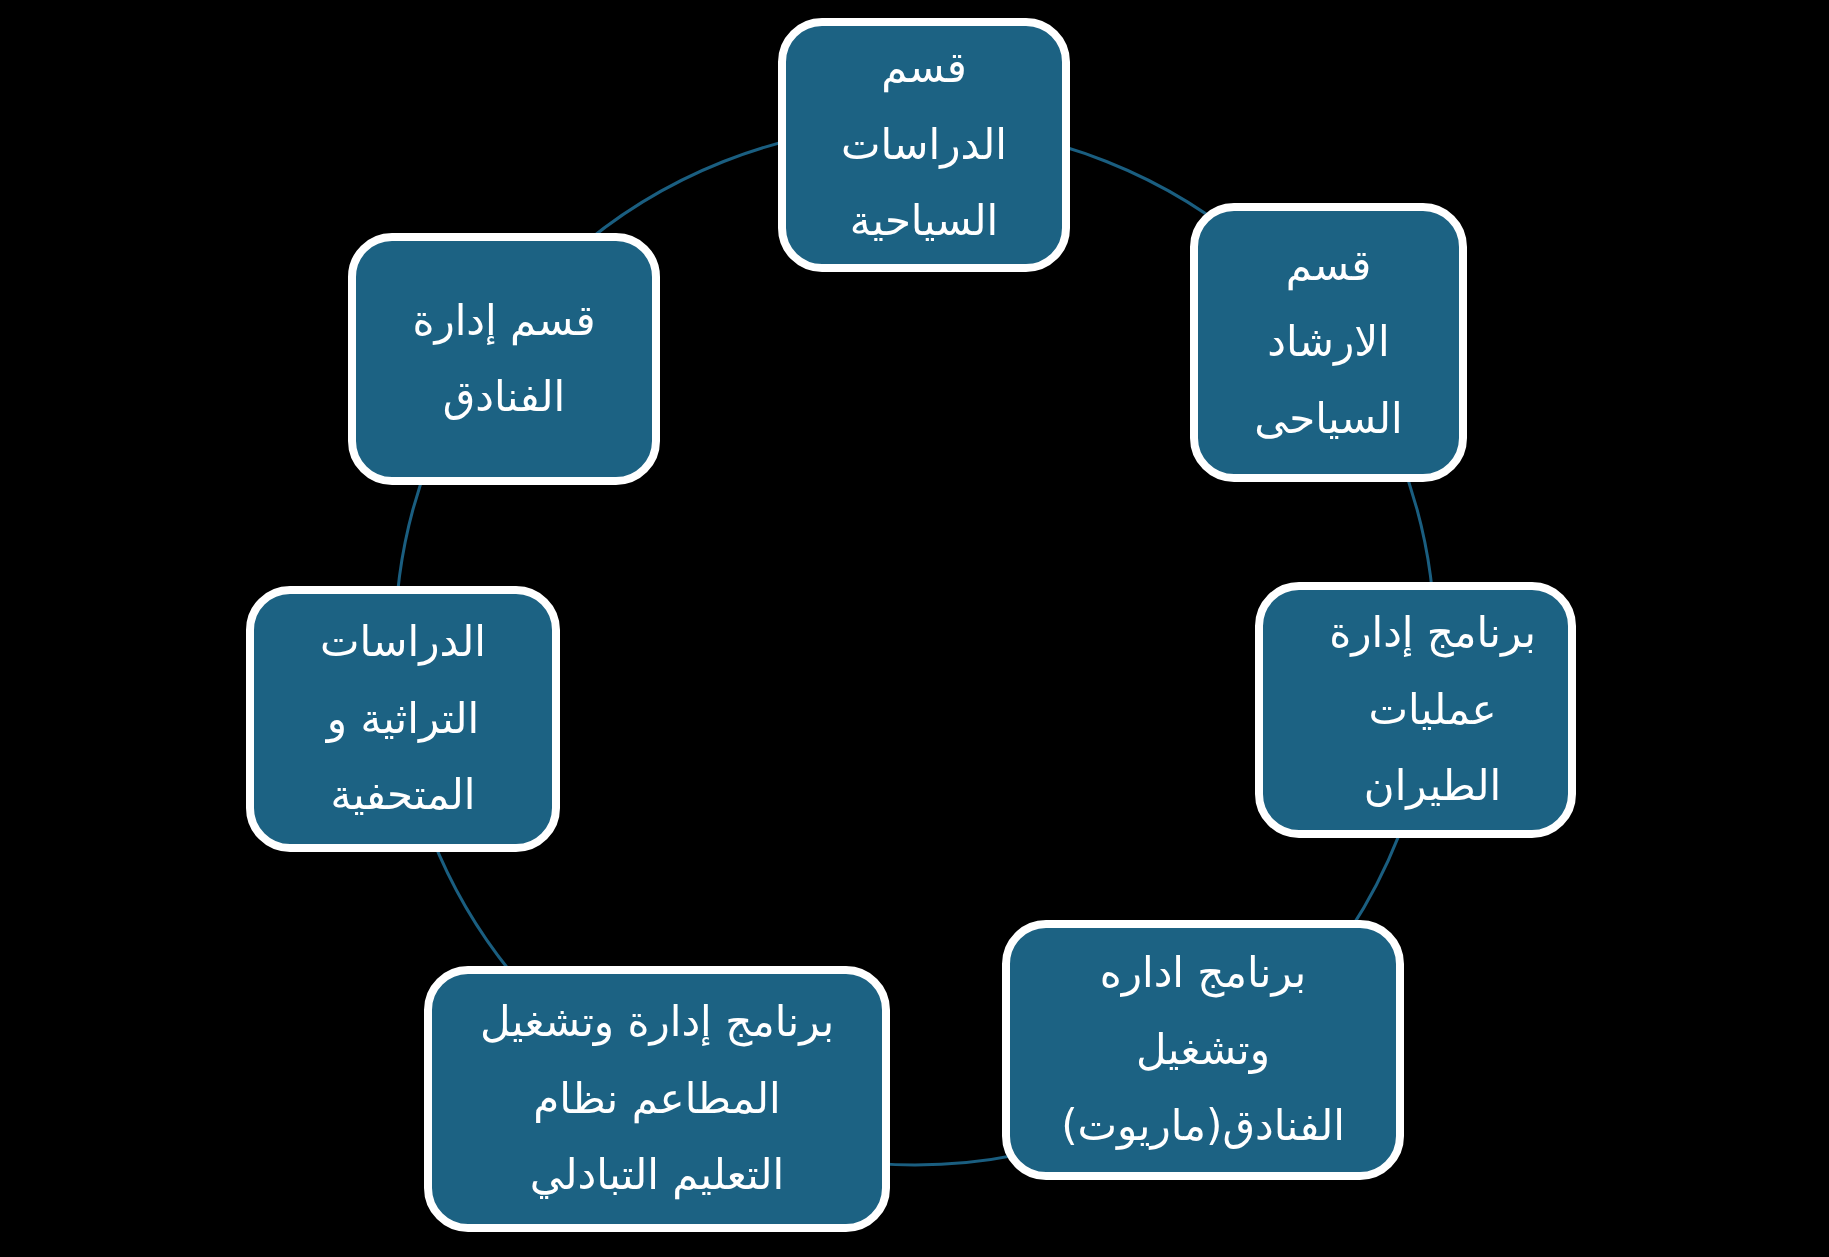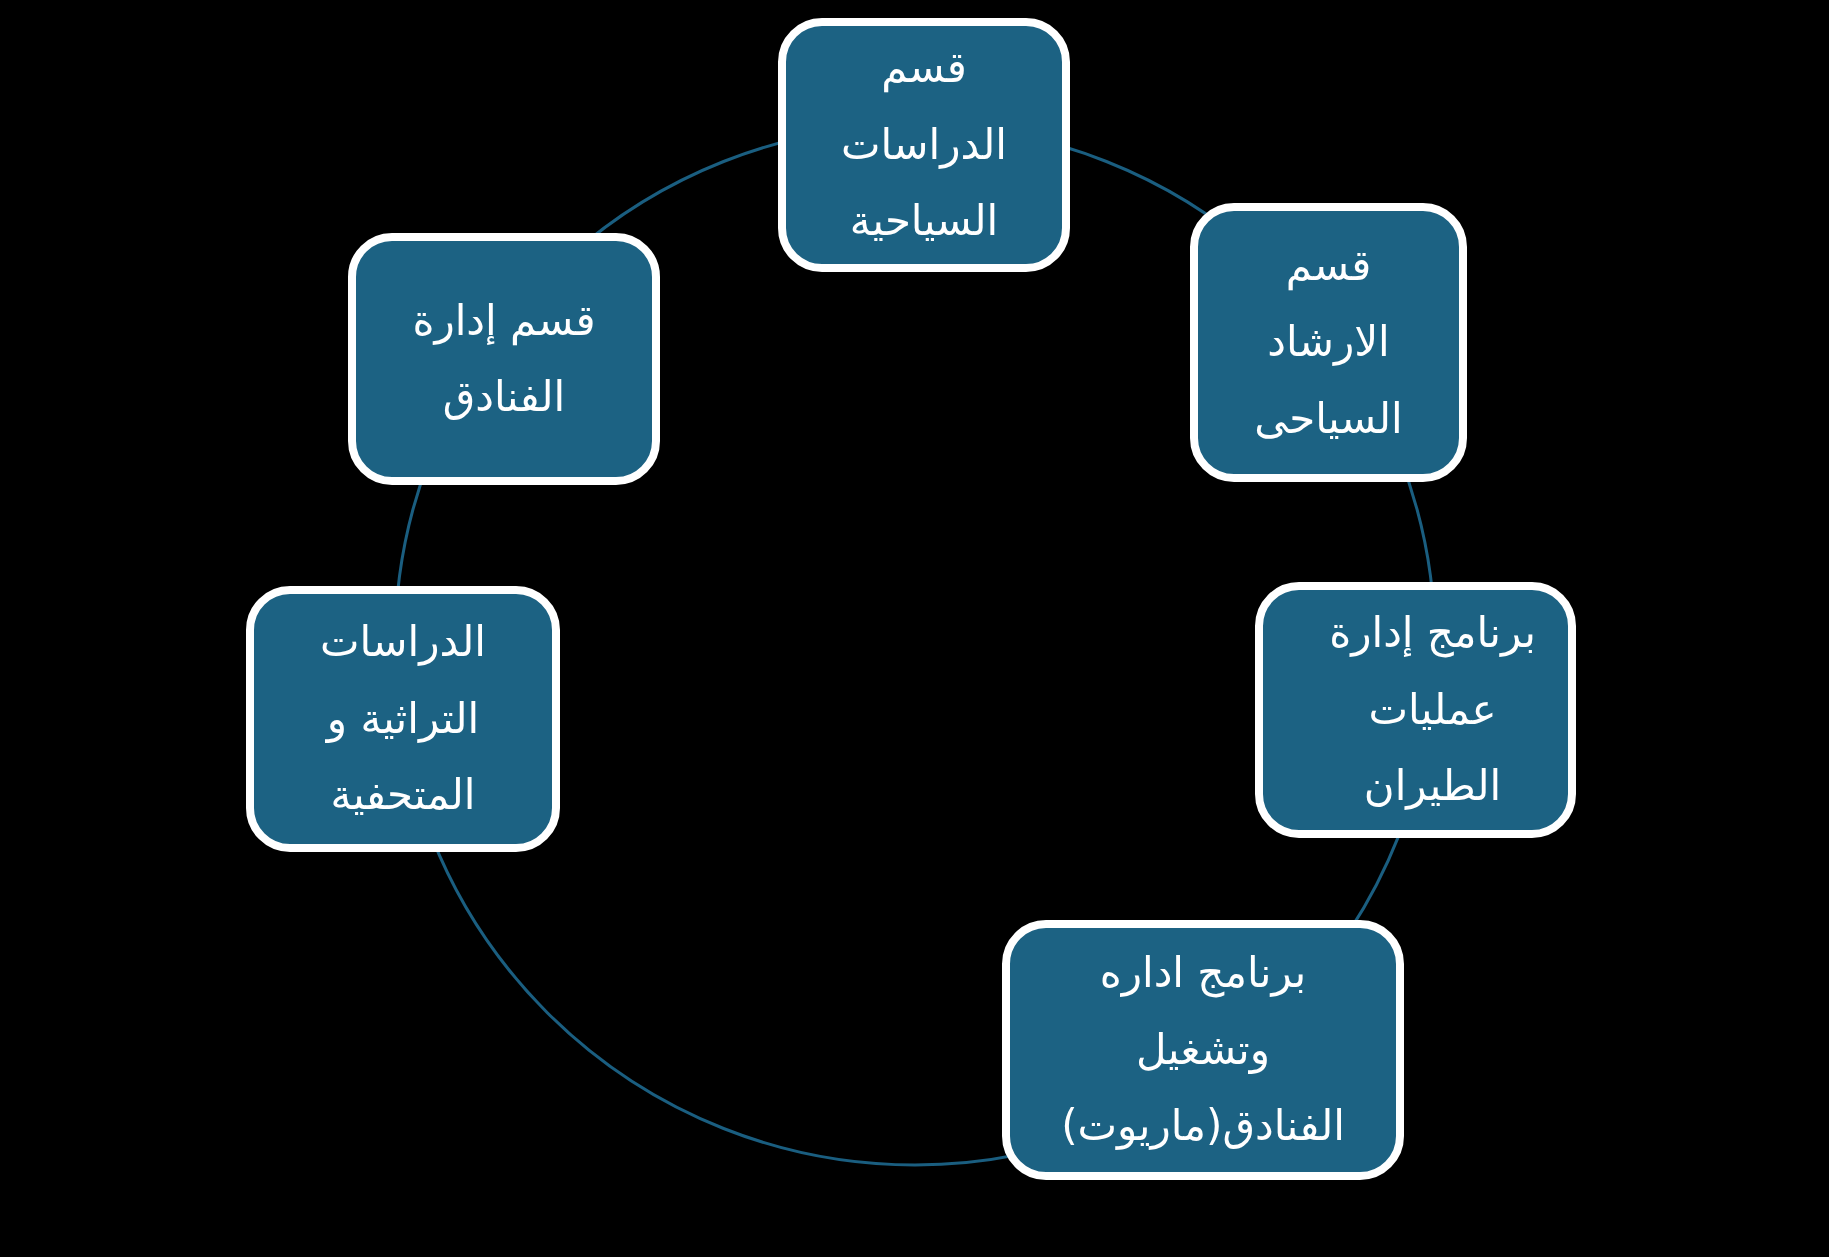--- a/index.html
+++ b/index.html
@@ -80,20 +80,25 @@
 عمليات
 الطيران</span>
   </div>
 
   <div class="node n4">
     <span class="label">برنامج اداره
 وتشغيل
 الفنادق(ماريوت)</span>
   </div>
 
+  <div class="node n5">
+    <span class="label">برنامج إدارة وتشغيل
+المطاعم نظام
+التعليم التبادلي</span>
+  </div>
 
   <div class="node n6">
     <span class="label">الدراسات
 التراثية و
 المتحفية</span>
   </div>
 
   <div class="node n7">
     <span class="label">قسم إدارة
 الفنادق</span>

